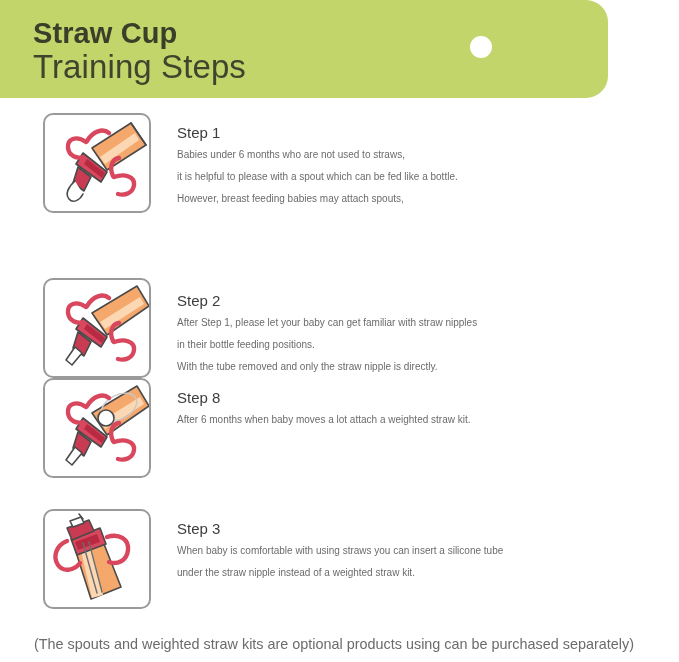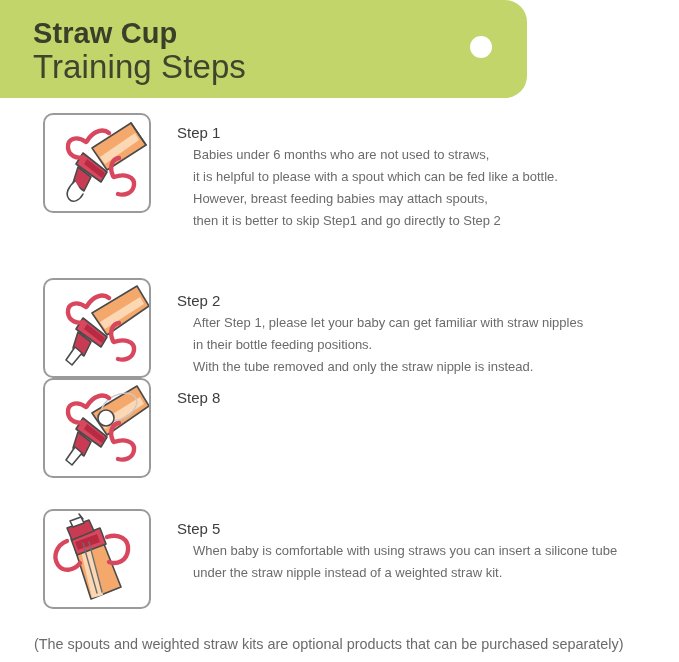--- a/index.html
+++ b/index.html
@@ -14,21 +14,21 @@
     font-family: "Liberation Sans", sans-serif;
     overflow: hidden;
     color: #4a4a4a;
   }
 
   
   .header-tag {
     position: absolute;
     left: 0;
     top: 0;
-    width: 527px;
+    width: 608px;
     height: 98px;
     background: #c2d56b;
     border-top-right-radius: 22px;
     border-bottom-right-radius: 22px;
     text-decoration: underline;
   }
   .header-title-block {
     position: absolute;
     left: 33px;
     top: 15px;
@@ -104,25 +104,24 @@
     max-width: 520px;
   }
   .step-heading {
     font-size: 15px;
     color: #3d3d3d;
     line-height: 21px;
     margin-bottom: 1px;
     font-weight: 400;
   }
   .step-line {
-    font-size: 13px;
+    font-size: 10px;
     color: #6b6b6b;
     line-height: 22px;
     white-space: nowrap;
-    margin-left: 16px;
   }
 
   
   .footer-note {
     position: absolute;
     left: 34px;
     top: 634px;
     font-size: 14.4px;
     color: #6b6b6b;
     line-height: 20px;
@@ -158,21 +157,20 @@
           <path d="M69 62 C80 58 90 62 89 70 C88 78 80 81 73 79" fill="none" stroke="#d9475e" stroke-width="4.4"></path>
           <path d="M68 61 C64 52 67 44 74 43" fill="none" stroke="#d9475e" stroke-width="4.4"></path>
         </g>
       </svg>
     </div>
     <div class="step-text">
       <div class="step-heading">Step 1</div>
       <div class="step-line">Babies under 6 months who are not used to straws,</div>
       <div class="step-line">it is helpful to please with a spout which can be fed like a bottle.</div>
       <div class="step-line">However, breast feeding babies may attach spouts,</div>
-      <div class="step-line">then it is better to skip Step1 and go directly to Step 2</div>
     </div>
     <span class="thumb-label" style="left:44px; top:209px; position:absolute;">STEP 1</span>
   </div>
 
   <div class="step-row r2">
     <div class="thumb">
       <svg width="104" height="96" viewBox="0 0 104 96">
         <g stroke="#4a4a4a" stroke-width="1.6" stroke-linejoin="round" stroke-linecap="round">
           <path d="M47 33 L92 6 L104 26 L62 55 Z" fill="#f5a86b"></path>
           <path d="M55 42 L95 17 L99 24 L60 49 Z" fill="#fbd7b4" stroke="none"></path>
@@ -184,21 +182,21 @@
           <path d="M42 26 C48 16 58 13 64 18" fill="none" stroke="#d9475e" stroke-width="4.4"></path>
           <path d="M69 62 C80 58 90 62 89 70 C88 78 80 81 73 79" fill="none" stroke="#d9475e" stroke-width="4.4"></path>
           <path d="M68 61 C64 52 67 44 74 43" fill="none" stroke="#d9475e" stroke-width="4.4"></path>
         </g>
       </svg>
     </div>
     <div class="step-text">
       <div class="step-heading">Step 2</div>
       <div class="step-line">After Step 1, please let your baby can get familiar with straw nipples</div>
       <div class="step-line">in their bottle feeding positions.</div>
-      <div class="step-line">With the tube removed and only the straw nipple is instead.</div>
+      <div class="step-line">With the tube removed and only the straw nipple is directly.</div>
     </div>
     <span class="thumb-label" style="left:44px; top:341px; position:absolute;">STEP 2</span>
   </div>
 
   <div class="step-row r3">
     <div class="thumb">
       <svg width="104" height="96" viewBox="0 0 104 96">
         <g stroke="#4a4a4a" stroke-width="1.6" stroke-linejoin="round" stroke-linecap="round">
           <path d="M47 33 L92 6 L104 26 L62 55 Z" fill="#f5a86b"></path>
           <path d="M55 42 L95 17 L99 24 L60 49 Z" fill="#fbd7b4" stroke="none"></path>
@@ -210,20 +208,21 @@
           <path d="M30 67 L21 80 L27 85 L37 73 Z" fill="#ffffff"></path>
           <path d="M41 27 C31 20 22 24 23 33 C24 41 32 44 38 42" fill="none" stroke="#d9475e" stroke-width="4.4"></path>
           <path d="M42 26 C48 16 58 13 64 18" fill="none" stroke="#d9475e" stroke-width="4.4"></path>
           <path d="M69 62 C80 58 90 62 89 70 C88 78 80 81 73 79" fill="none" stroke="#d9475e" stroke-width="4.4"></path>
           <path d="M68 61 C64 52 67 44 74 43" fill="none" stroke="#d9475e" stroke-width="4.4"></path>
         </g>
       </svg>
     </div>
     <div class="step-text">
       <div class="step-heading">Step 8</div>
+      <div class="step-line">After 6 months when baby moves a lot attach a weighted straw kit.</div>
     </div>
     <span class="thumb-label" style="left:44px; top:473px; position:absolute;">STEP 3</span>
   </div>
 
   <div class="step-row r4">
     <div class="thumb">
       <svg width="104" height="96" viewBox="0 0 104 96">
         <g stroke="#4a4a4a" stroke-width="1.6" stroke-linejoin="round" stroke-linecap="round">
           <path d="M30 38 L57 28 L76 76 L46 88 Z" fill="#f5a86b"></path>
           <path d="M36 40 L46 36 L58 84 L47 87 Z" fill="#fbd7b4" stroke="none"></path>
@@ -233,22 +232,22 @@
           <path d="M25 10 L36 6 L39 12 L28 16 Z" fill="#ffffff"></path>
           <path d="M38 8 L34 3" fill="none"></path>
           <path d="M22 30 C12 34 7 45 13 54 C19 62 30 59 35 52" fill="none" stroke="#d9475e" stroke-width="4.4"></path>
           <path d="M62 26 C74 22 84 28 83 39 C82 50 72 54 64 51" fill="none" stroke="#d9475e" stroke-width="4.4"></path>
           <path d="M38 32 L52 82" fill="none" stroke="#6d6d6d" stroke-width="1.4"></path>
           <path d="M44 31 L57 81" fill="none" stroke="#6d6d6d" stroke-width="1.4"></path>
         </g>
       </svg>
     </div>
     <div class="step-text">
-      <div class="step-heading">Step 5</div>
+      <div class="step-heading">Step 3</div>
       <div class="step-line">When baby is comfortable with using straws you can insert a silicone tube</div>
       <div class="step-line">under the straw nipple instead of a weighted straw kit.</div>
     </div>
     <span class="thumb-label" style="left:44px; top:603px; position:absolute;">STEP 4</span>
   </div>
 
 </div>
 
-<div class="footer-note">(The spouts and weighted straw kits are optional products that can be purchased separately)</div>
+<div class="footer-note">(The spouts and weighted straw kits are optional products using can be purchased separately)</div>
 
 </body></html>

